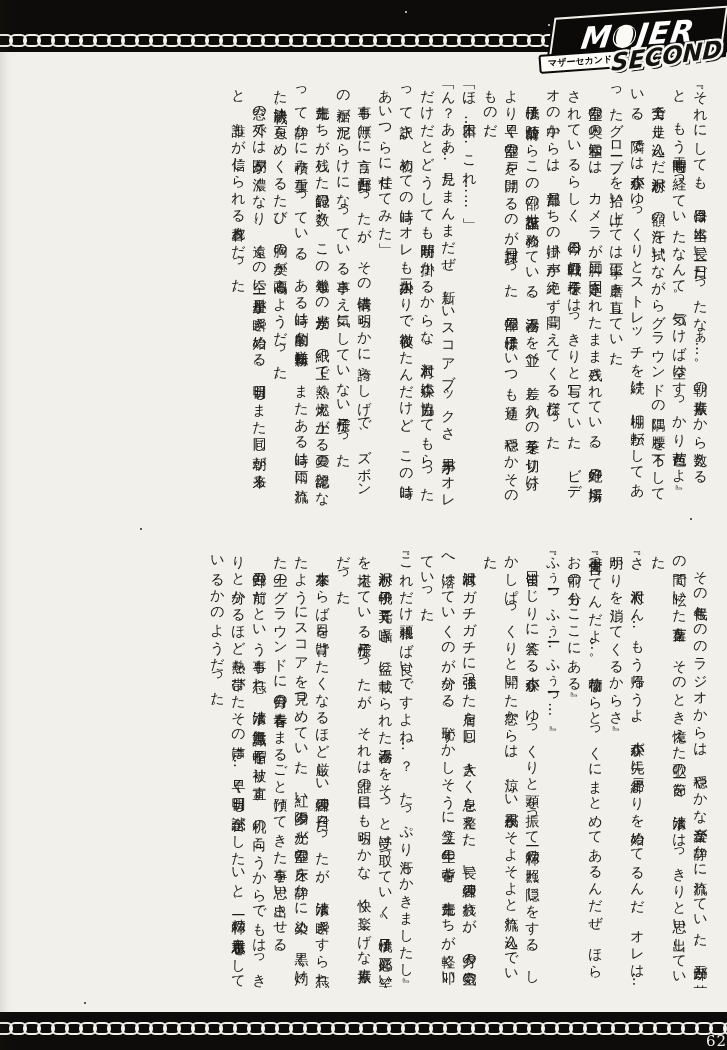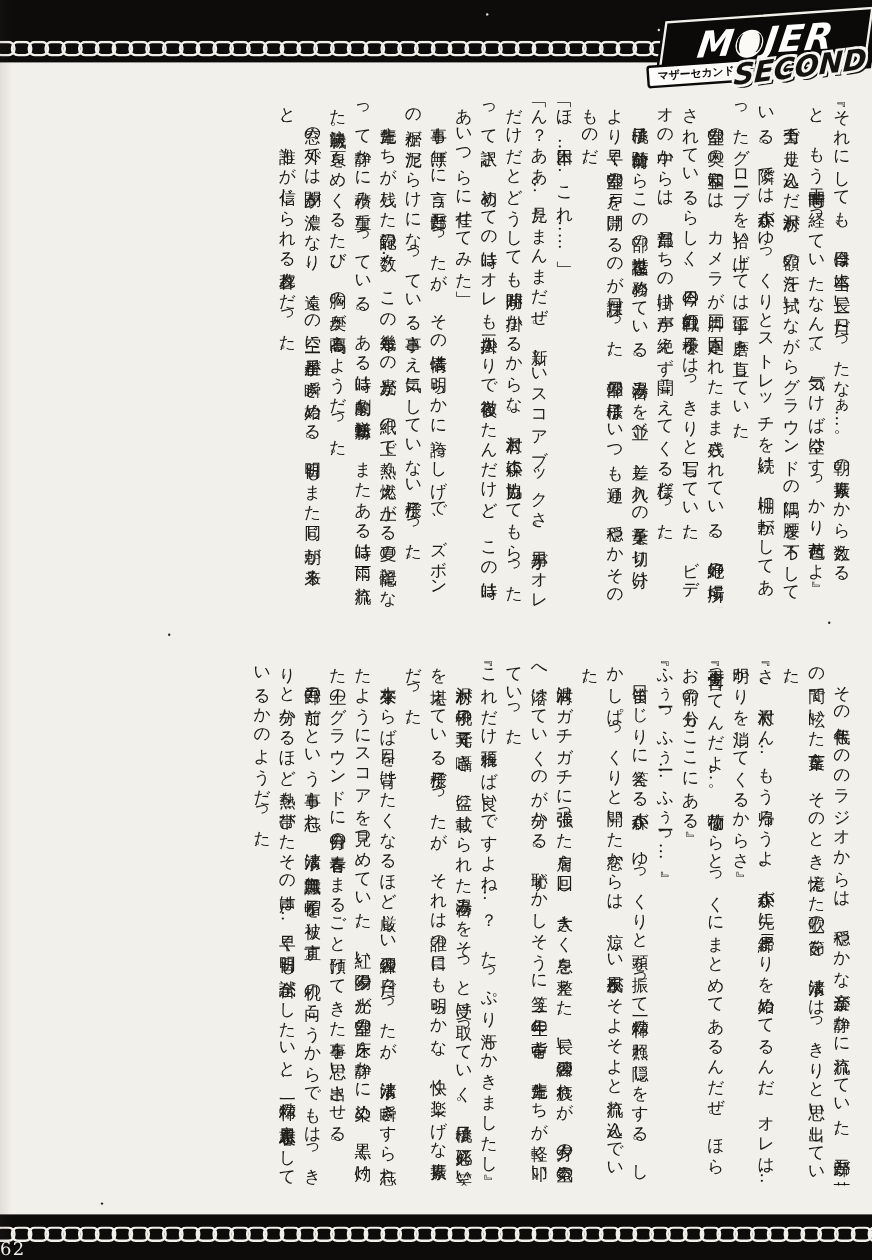--- a/index.html
+++ b/index.html
@@ -23,21 +23,21 @@
     display:flex; align-items:center; overflow:hidden;
   }
   .band-top .chain { bottom:5px; }
   .band-bottom .chain { top:10px; }
   .chain-link {
     flex:none; width:14px; height:9px;
     border:2px solid #f2f0ea; border-radius:6px;
     margin-right:-4px;
   }
   .page-number {
-    position:absolute; top:1032px; left:0; width:727px; text-align:left;
+    position:absolute; top:1032px; left:0; width:727px; text-align:right;
     color:#f2f0ea; font-size:15px; letter-spacing:1px; z-index:3;
   }
   
   .logo { position:absolute; top:4px; right:-2px; width:190px; height:74px; z-index:5; }
   .logo-plate {
     position:absolute; top:8px; left:12px; right:4px; height:42px;
     background:#0b0a09; border:2px solid #f2f0ea;
     box-shadow:0 0 0 2px #0b0a09, 3px 3px 0 2px #0b0a09;
     transform:rotate(-4deg) skewX(-12deg);
     display:flex; align-items:center; justify-content:center;

